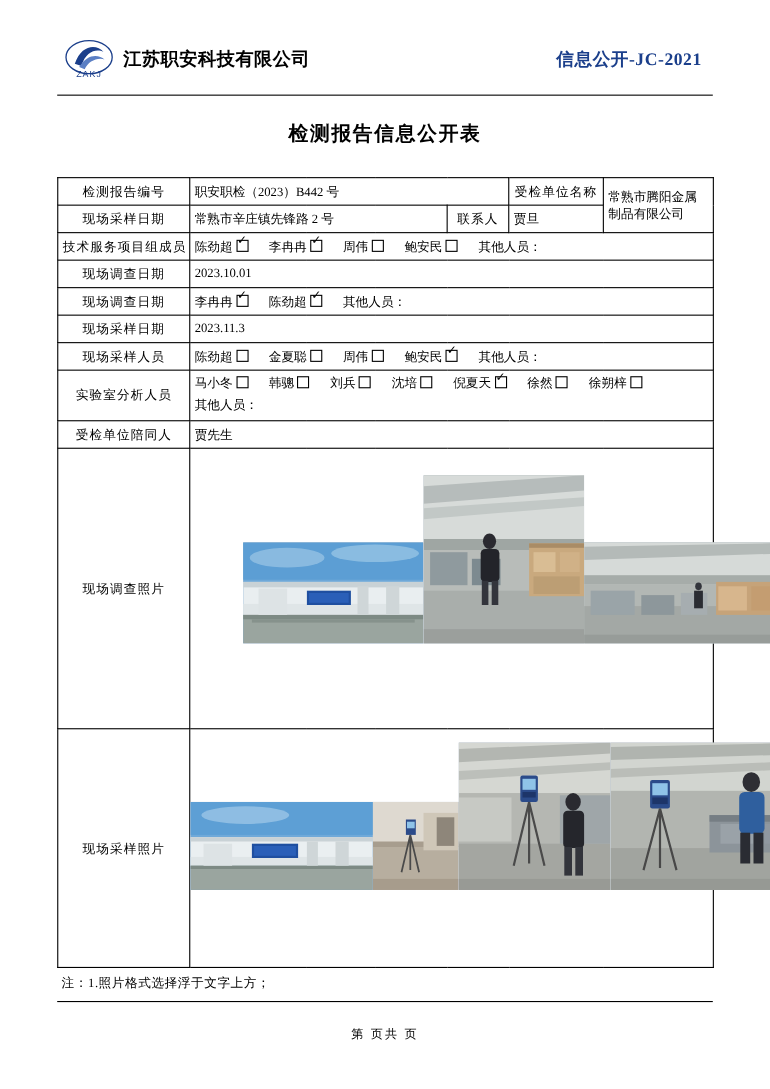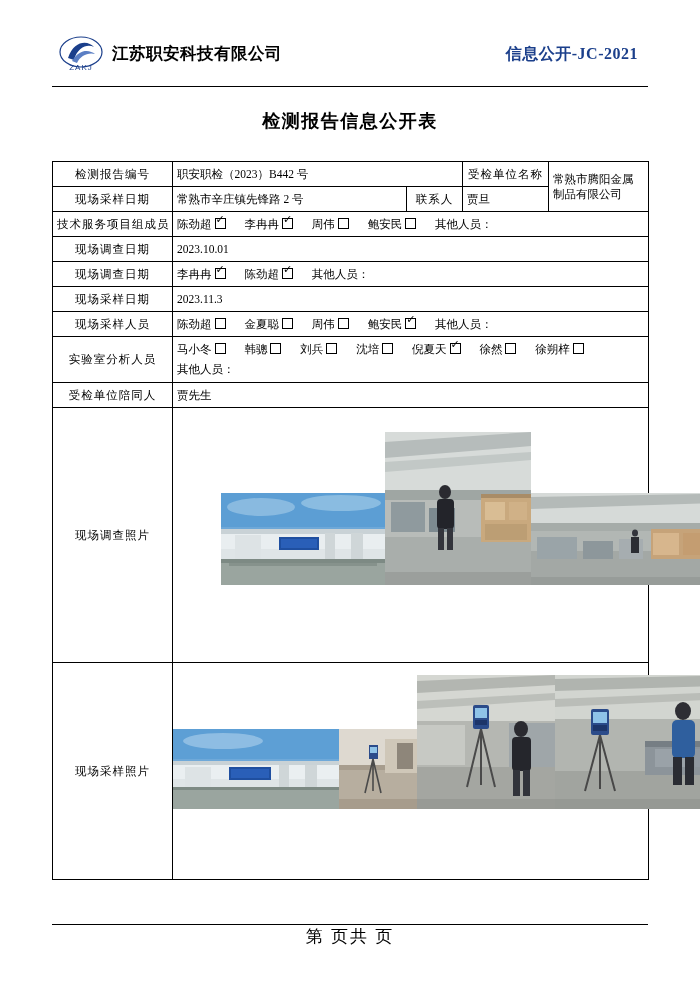--- a/index.html
+++ b/index.html
@@ -142,23 +142,23 @@
     letter-spacing: 0.5px;
   }
 
   
   .footer {
     position: absolute;
     left: 52px;
     right: 52px;
     bottom: 42px;
     border-top: 1.3px solid #000;
-    padding-top: 0;
+    padding-top: 22px;
     text-align: center;
-    font-size: 17px;
+    font-size: 11px;
     letter-spacing: 2px;
   }
 </style>
 </head>
 <body>
 
 <div class="page">
 
   <div class="header">
     <div class="header-left">
@@ -438,16 +438,17 @@
               <rect x="0" y="124" width="194" height="10" fill="#969994"></rect>
             </svg>
           </div>
 
         </div>
       </td>
     </tr>
   </tbody>
     </table>
 
+  <div class="note">注：1.照片格式选择浮于文字上方；</div>
 
   <div class="footer">第  页共   页</div>
 
 </div>
 
 </body></html>

